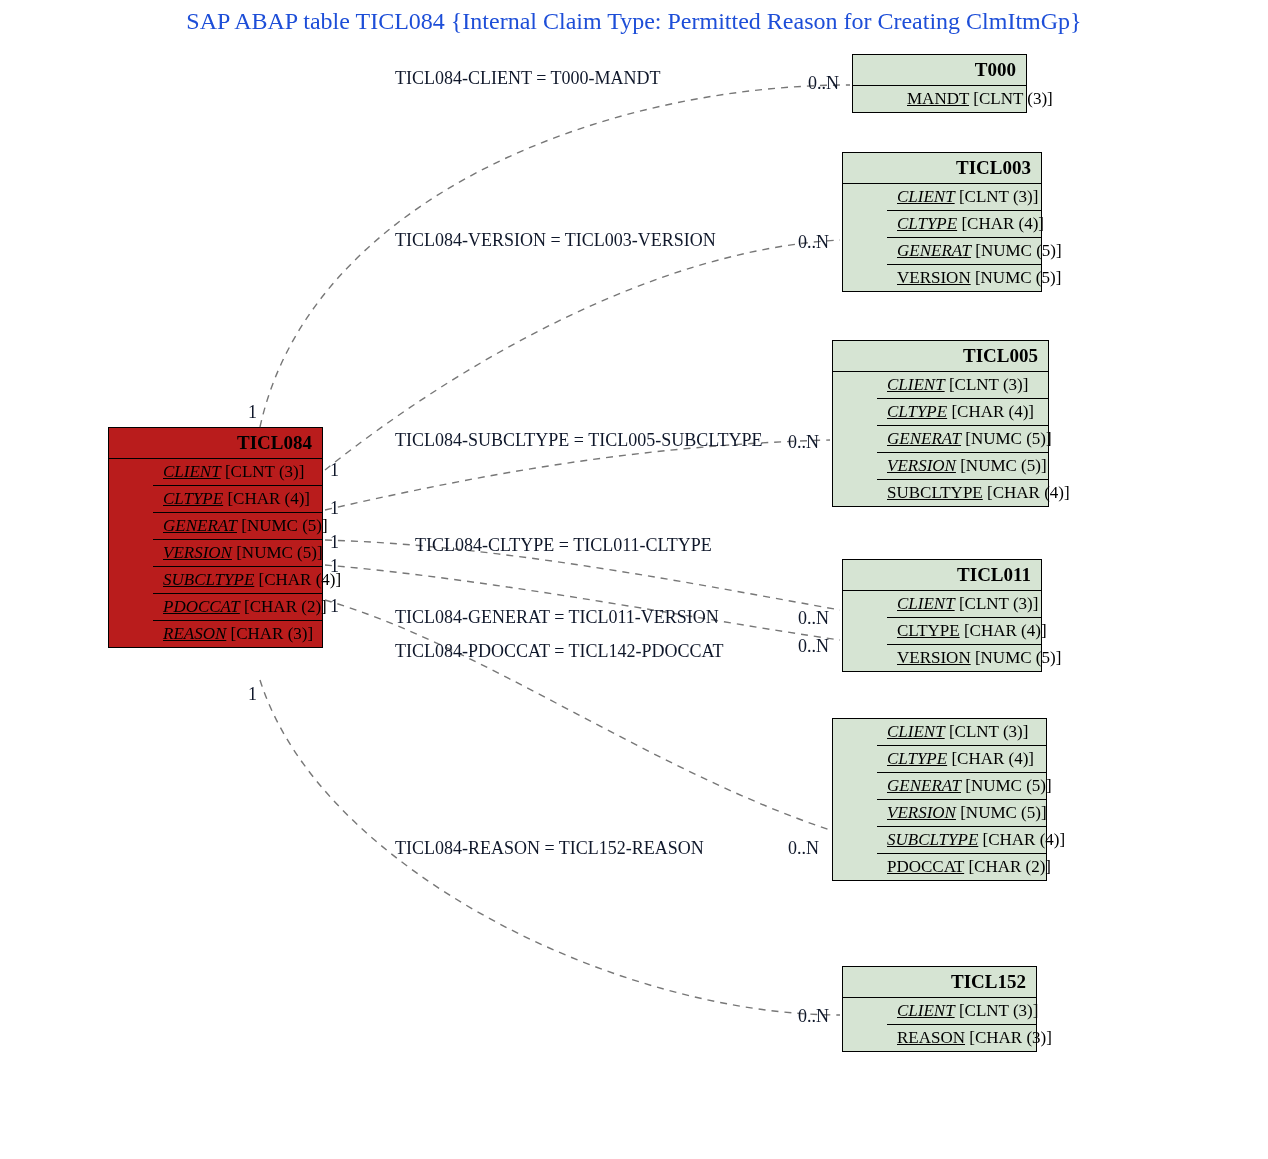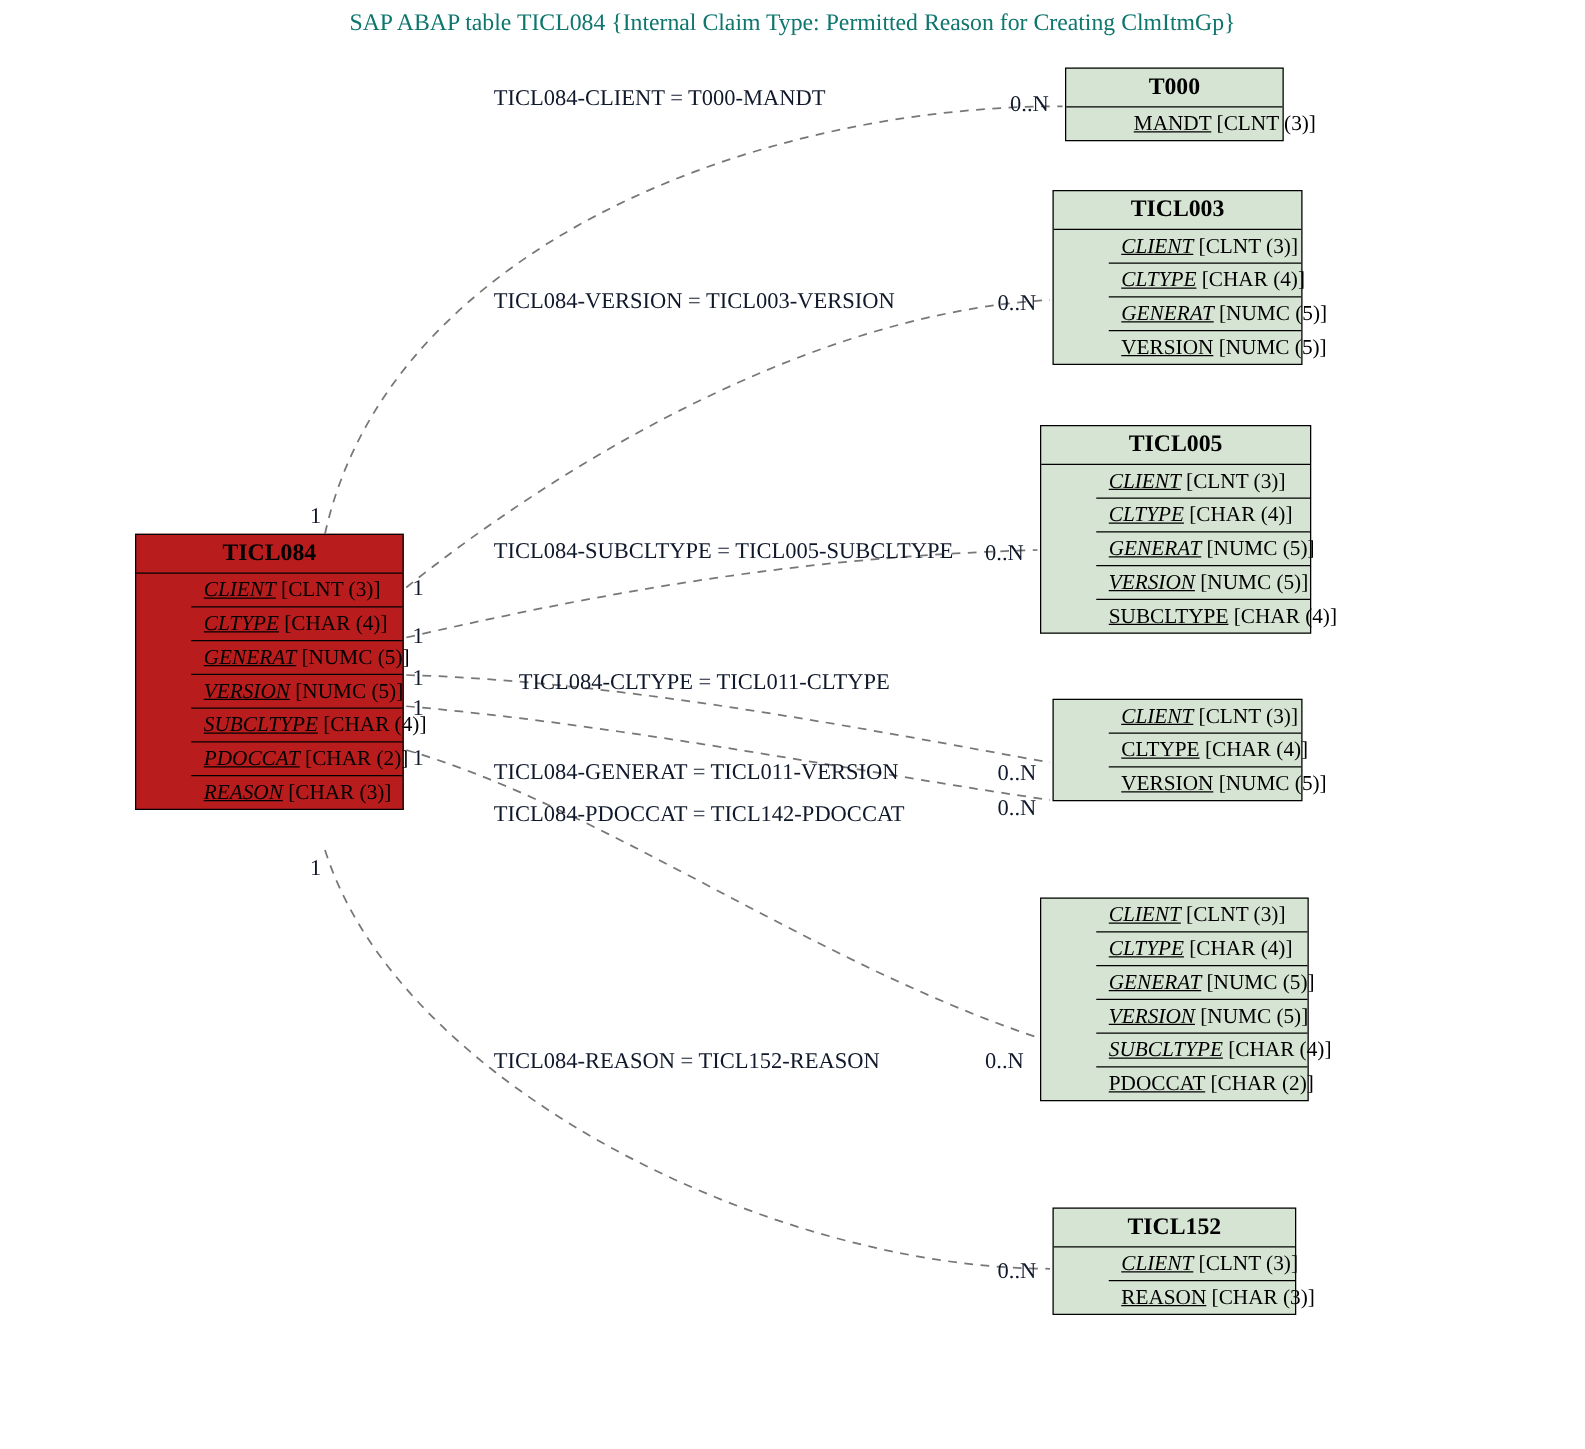--- a/index.html
+++ b/index.html
@@ -11,32 +11,32 @@
     width: 1268px;
     height: 1159px;
     position: relative;
   }
   .title {
     position: absolute;
     top: 8px;
     left: 0;
     width: 1268px;
     text-align: center;
-    font-size: 19px;
-    color: #0f766e;
+    font-size: 24px;
+    color: #1d4ed8;
   }
   .entity {
     position: absolute;
     border: 1.5px solid #000;
     background: #d6e4d3;
   }
   .entity.main { background: #b91c1c; }
   .entity .hdr {
     font-weight: bold;
-    text-align: center;
+    text-align: right;
     padding: 4px 10px;
     border-bottom: 1.5px solid #000;
     font-size: 19px;
     font-family: "Times New Roman", serif;
   }
   .entity .row {
     padding: 3px 10px;
     border-bottom: 1.5px solid #000;
     font-size: 17px;
     white-space: nowrap;
@@ -92,20 +92,21 @@
 <div class="entity" style="left:832px; top:340px; width:217px;">
   <div class="hdr">TICL005</div>
   <div class="row"><span class="fk">CLIENT</span> <span>[CLNT (3)]</span></div>
   <div class="row"><span class="fk">CLTYPE</span> <span>[CHAR (4)]</span></div>
   <div class="row"><span class="fk">GENERAT</span> <span>[NUMC (5)]</span></div>
   <div class="row"><span class="fk">VERSION</span> <span>[NUMC (5)]</span></div>
   <div class="row"><span class="pk">SUBCLTYPE</span> <span>[CHAR (4)]</span></div>
 </div>
 
 <div class="entity" style="left:842px; top:559px; width:200px;">
+  <div class="hdr">TICL011</div>
   <div class="row"><span class="fk">CLIENT</span> <span>[CLNT (3)]</span></div>
   <div class="row"><span class="pk">CLTYPE</span> <span>[CHAR (4)]</span></div>
   <div class="row"><span class="pk">VERSION</span> <span>[NUMC (5)]</span></div>
 </div>
 
 <div class="entity" style="left:832px; top:718px; width:215px;">
   <div class="row"><span class="fk">CLIENT</span> <span>[CLNT (3)]</span></div>
   <div class="row"><span class="fk">CLTYPE</span> <span>[CHAR (4)]</span></div>
   <div class="row"><span class="fk">GENERAT</span> <span>[NUMC (5)]</span></div>
   <div class="row"><span class="fk">VERSION</span> <span>[NUMC (5)]</span></div>

